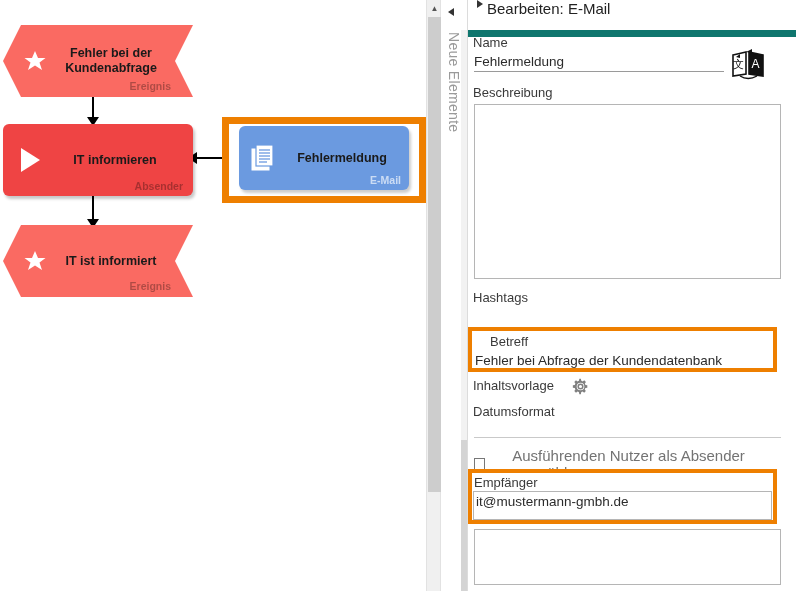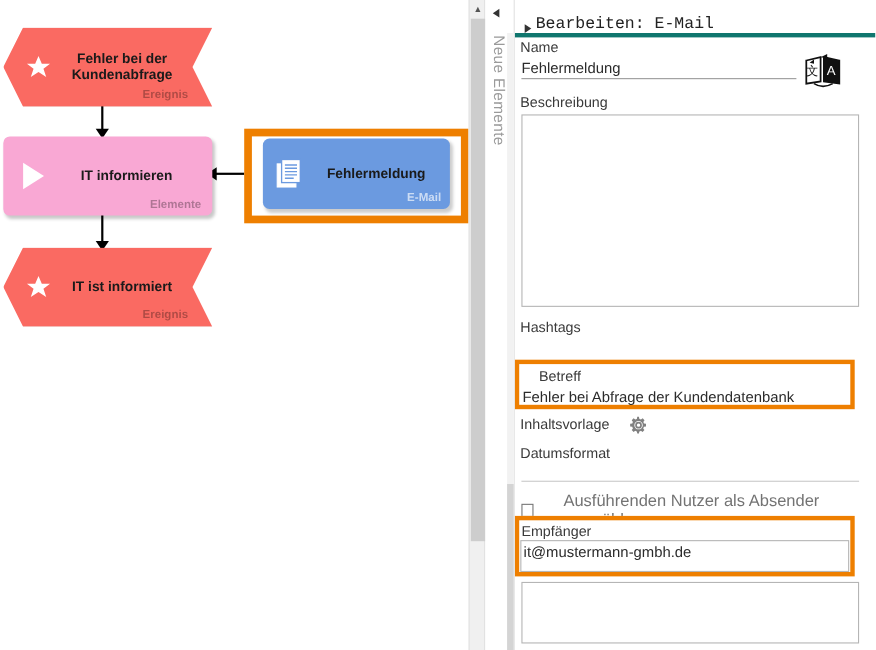--- a/index.html
+++ b/index.html
@@ -67,21 +67,21 @@
     top: 50%;
     transform: translateY(-50%);
     width: 24px; height: 24px;
     color: #ffffff;
   }
 
   
   .function {
     width: 190px;
     height: 72px;
-    background: #f9a8d4;
+    background: #ef4444;
     border-radius: 6px;
     box-shadow: 2px 3px 3px rgba(0,0,0,0.22);
   }
   .function .node-label { left: 44px; right: 10px; }
 
   .play-icon {
     position: absolute;
     left: 18px;
     top: 50%;
     transform: translateY(-50%);
@@ -199,24 +199,23 @@
     left: 468px; top: 0;
     width: 328px; height: 591px;
     background: #ffffff;
     overflow: hidden;
   }
 
   #panel-header {
     position: absolute;
     left: 0; top: 0;
     width: 328px; height: 30px;
-    border-bottom: 4px solid #0f766e;
+    border-bottom: 7px solid #0f766e;
     display: flex;
-    align-items: flex-end;
-    font-family: Liberation Mono, monospace;
+    align-items: flex-start;
   }
   #panel-header-title {
     font-size: 15px;
     color: #222;
     margin-left: 4px;
   }
   .tri-right {
     width: 0; height: 0;
     border-top: 4px solid transparent;
     border-bottom: 4px solid transparent;
@@ -373,21 +372,21 @@
     <svg class="star-icon" viewBox="0 0 24 24">
       <polygon points="12,2 15,9 22.5,9 16.5,13.6 19,21 12,16.5 5,21 7.5,13.6 1.5,9 9,9" fill="currentColor"></polygon>
     </svg>
     <div class="node-label">Fehler bei der Kundenabfrage</div>
     <div class="node-type">Ereignis</div>
   </div>
 
   <div class="node function" style="left:3px; top:124px;">
     <div class="play-icon"></div>
     <div class="node-label">IT informieren</div>
-    <div class="node-type">Elemente</div>
+    <div class="node-type">Absender</div>
   </div>
 
   <div class="node event" style="left:3px; top:225px;">
     <svg class="star-icon" viewBox="0 0 24 24">
       <polygon points="12,2 15,9 22.5,9 16.5,13.6 19,21 12,16.5 5,21 7.5,13.6 1.5,9 9,9" fill="currentColor"></polygon>
     </svg>
     <div class="node-label">IT ist informiert</div>
     <div class="node-type">Ereignis</div>
   </div>
 

